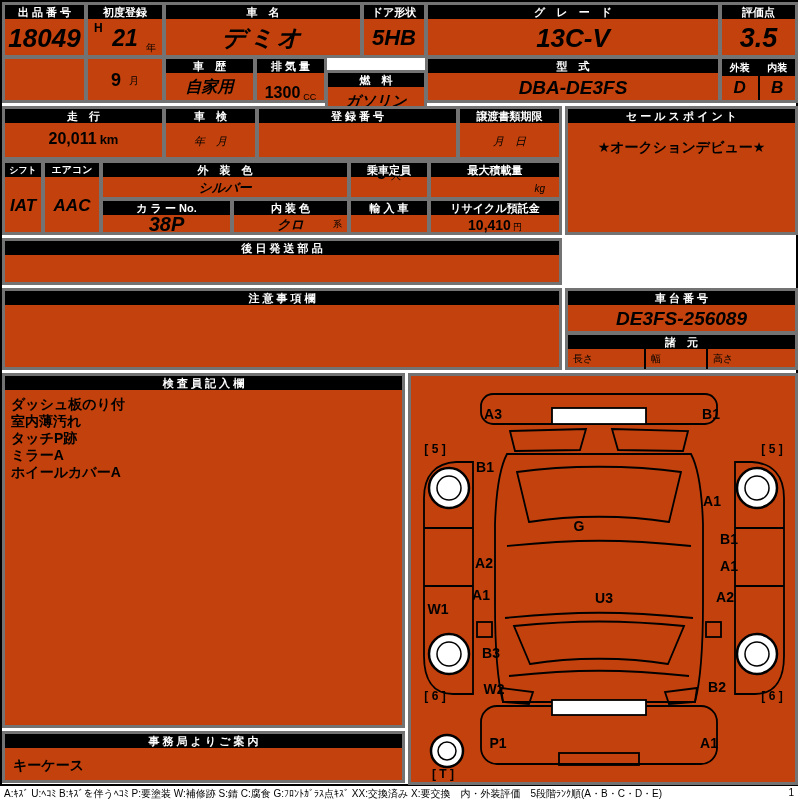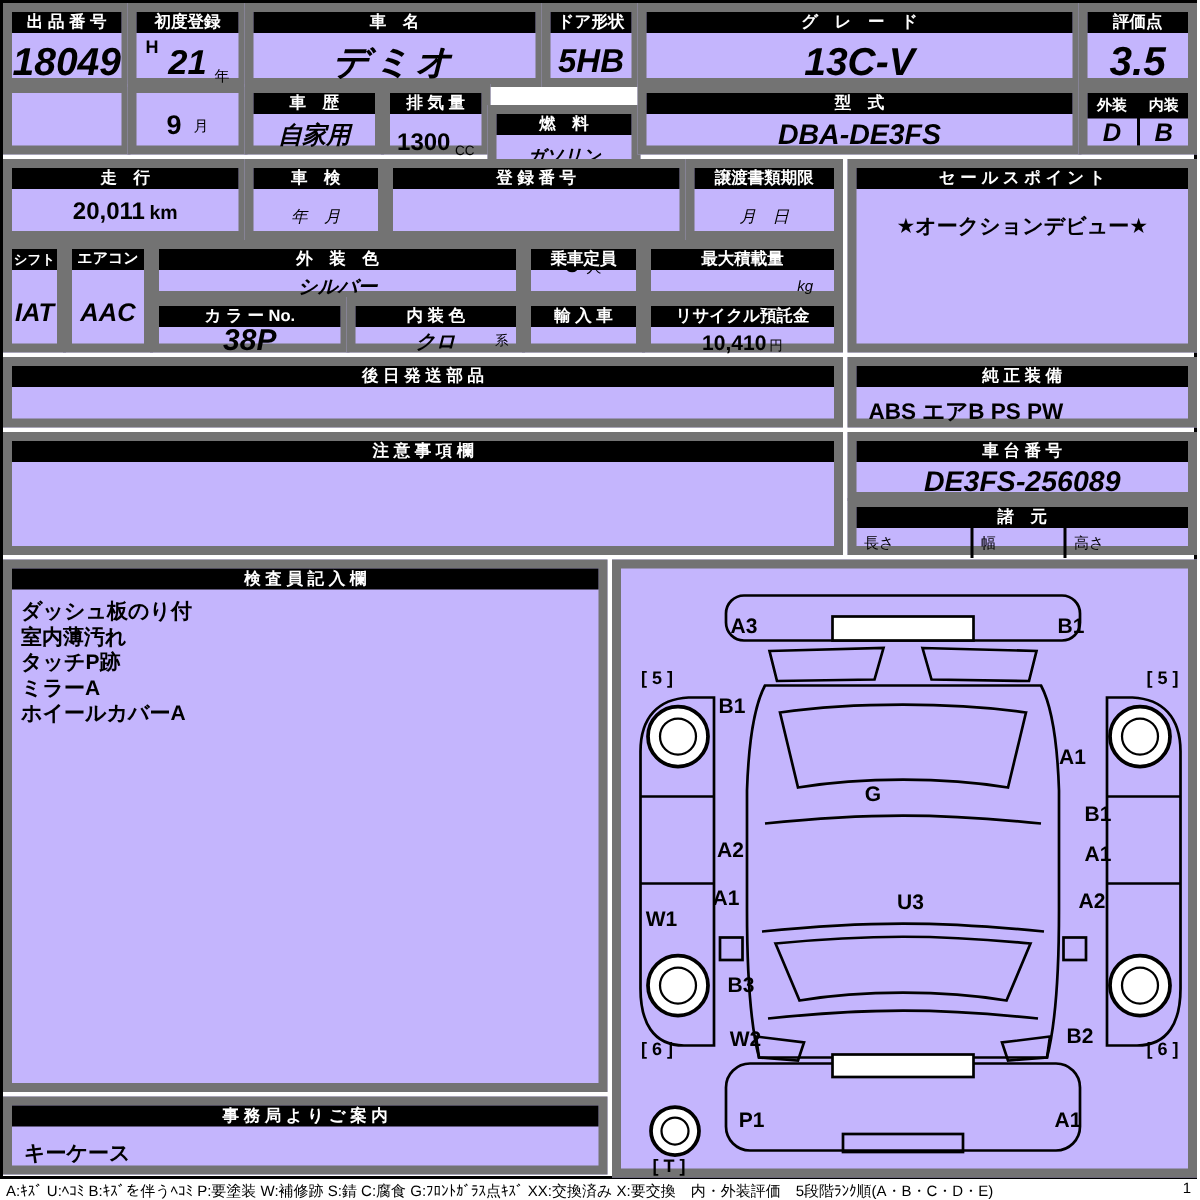--- a/index.html
+++ b/index.html
@@ -1,20 +1,20 @@
 <!DOCTYPE html>
 <html><head>
 <meta charset="utf-8">
 <title>Auction Sheet</title>
 <style>
   html,body{margin:0;padding:0;background:#fff;}
   .sheet{position:relative;width:800px;height:800px;background:#fff;color:#000;
          font-family:"Liberation Sans","DejaVu Sans",sans-serif;overflow:hidden;}
   .frame{position:absolute;left:0;top:0;width:798px;height:786px;border:2px solid #000;box-sizing:border-box;}
-  .c{position:absolute;box-sizing:border-box;border:6px solid #737373;background:#c4b5fd;}
+  .c{position:absolute;box-sizing:border-box;border:3px solid #737373;background:#c2410c;}
   .h{background:#000;color:#fff;font-size:11px;height:14px;line-height:14px;text-align:center;
      white-space:nowrap;overflow:hidden;font-weight:bold;}
   .h2{background:#000;color:#fff;font-size:10px;height:17px;line-height:17px;text-align:center;font-weight:bold;}
   .v{display:flex;align-items:center;justify-content:center;font-weight:bold;font-style:italic;}
   .vb{display:flex;align-items:baseline;justify-content:center;font-weight:bold;}
   .note{font-size:14px;font-weight:bold;line-height:17px;white-space:nowrap;}
   .spec{font-size:10px;padding:3px 0 4px 5px;box-sizing:border-box;font-family:Liberation Serif, serif;}
   svg text.mark{font-family:"Liberation Sans","DejaVu Sans",sans-serif;font-size:14px;font-weight:bold;
                 text-anchor:middle;fill:#000;}
   svg text.mark.bracket{font-size:12px;}
@@ -76,21 +76,21 @@
   <div class="c" style="left:254px;top:56px;width:73px;height:47px">
     <div class="h">排 気 量</div>
     <div class="vb" style="height:29px;align-items:flex-end;padding-top:5px;box-sizing:border-box">
       <span style="font-size:16px">1300</span>
       <span style="font-size:9px;margin-left:3px;font-weight:normal">CC</span>
     </div>
   </div>
 
   <div class="c" style="left:325px;top:70px;width:102px;height:47px">
     <div class="h">燃　料</div>
-    <div class="v" style="height:29px;font-size:12px">ガソリン</div>
+    <div class="v" style="height:29px;font-size:15px">ガソリン</div>
   </div>
 
   <div class="c" style="left:425px;top:56px;width:296px;height:47px">
     <div class="h">型　式</div>
     <div class="v" style="height:29px;font-size:19px">DBA-DE3FS</div>
   </div>
 
   <div class="c" style="left:719px;top:56px;width:79px;height:47px;display:flex">
     <div style="flex:1;display:flex;flex-direction:column">
       <div class="h2">外装</div>
@@ -181,24 +181,20 @@
       <span style="font-size:14px">10,410</span>
       <span style="font-size:9px;margin-left:2px;font-weight:normal">円</span>
     </div>
   </div>
 
   <div class="c" style="left:2px;top:238px;width:560px;height:47px">
     <div class="h">後 日 発 送 部 品</div>
     <div style="height:29px"></div>
   </div>
 
-  <div class="c" style="left:565px;top:238px;width:233px;height:47px">
-    <div class="h">純 正 装 備</div>
-    <div style="padding:7px 0 0 8px;font-size:15px;font-weight:bold">ABS エアB PS PW</div>
-  </div>
 
   <div class="c" style="left:2px;top:288px;width:560px;height:82px">
     <div class="h">注 意 事 項 欄</div>
     <div style="height:64px"></div>
   </div>
 
   <div class="c" style="left:565px;top:288px;width:233px;height:46px">
     <div class="h">車 台 番 号</div>
     <div class="v" style="height:28px;font-size:19px">DE3FS-256089</div>
   </div>

